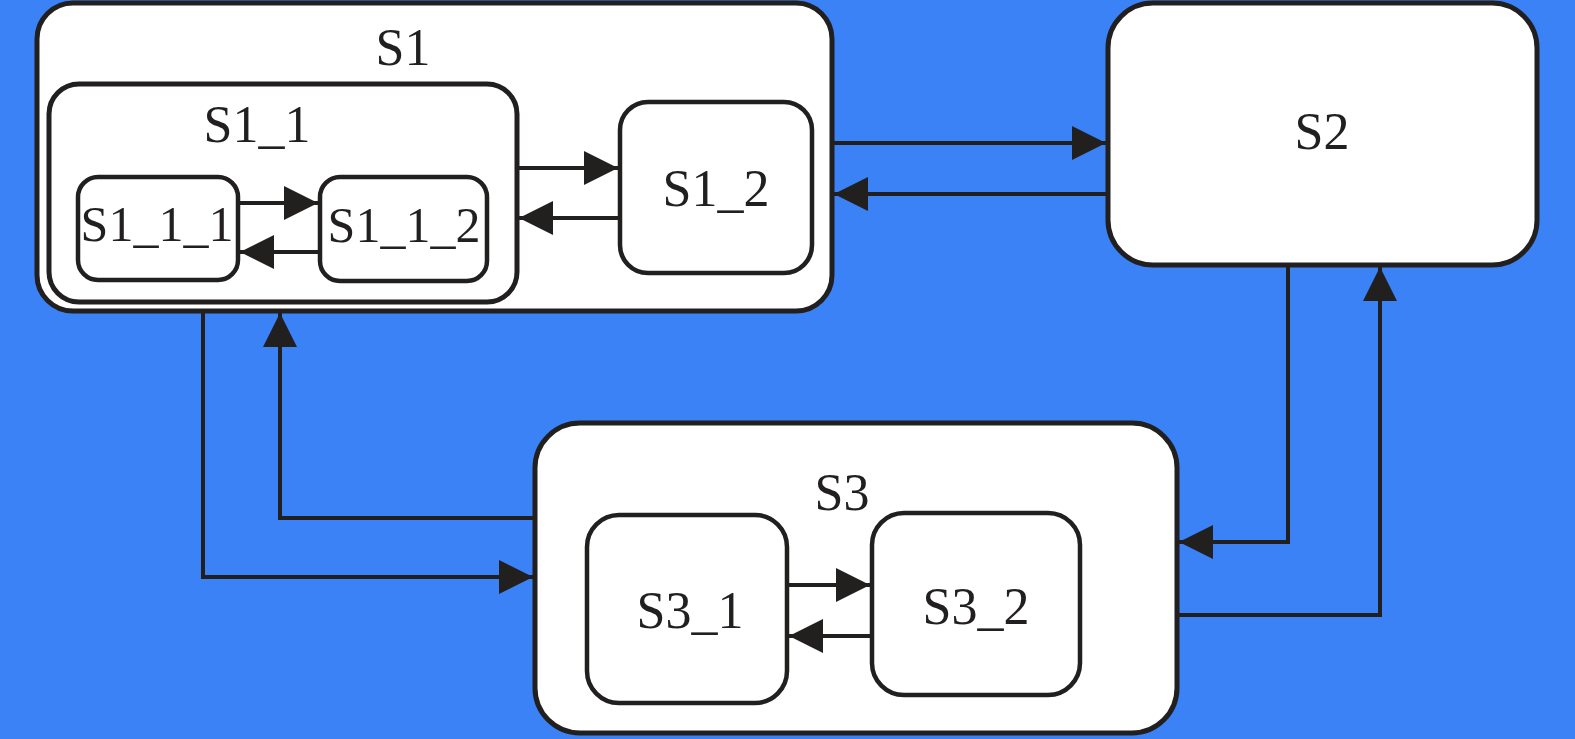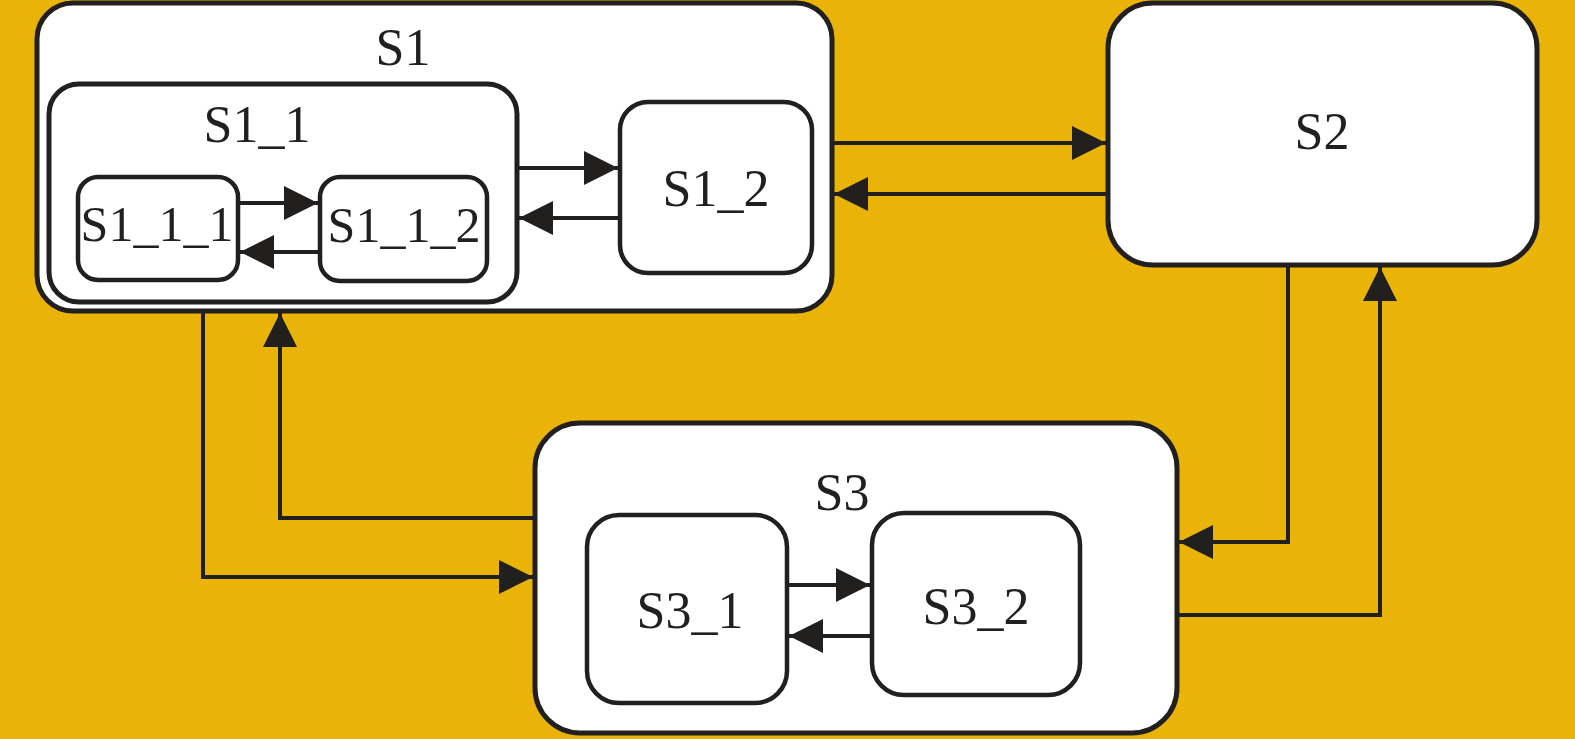--- a/index.html
+++ b/index.html
@@ -4,21 +4,21 @@
 <style>
   html, body {
     margin: 0;
     padding: 0;
     background: #ffffff;
   }
   .stage {
     position: relative;
     width: 1575px;
     height: 739px;
-    background: #eab308;
+    background: #3b82f6;
     overflow: hidden;
   }
   svg { display: block; }
   .state-box {
     fill: #ffffff;
     stroke: #221f1f;
   }
   .box-outer { stroke-width: 5px; }
   .box-inner { stroke-width: 4.5px; }
   .edge {

